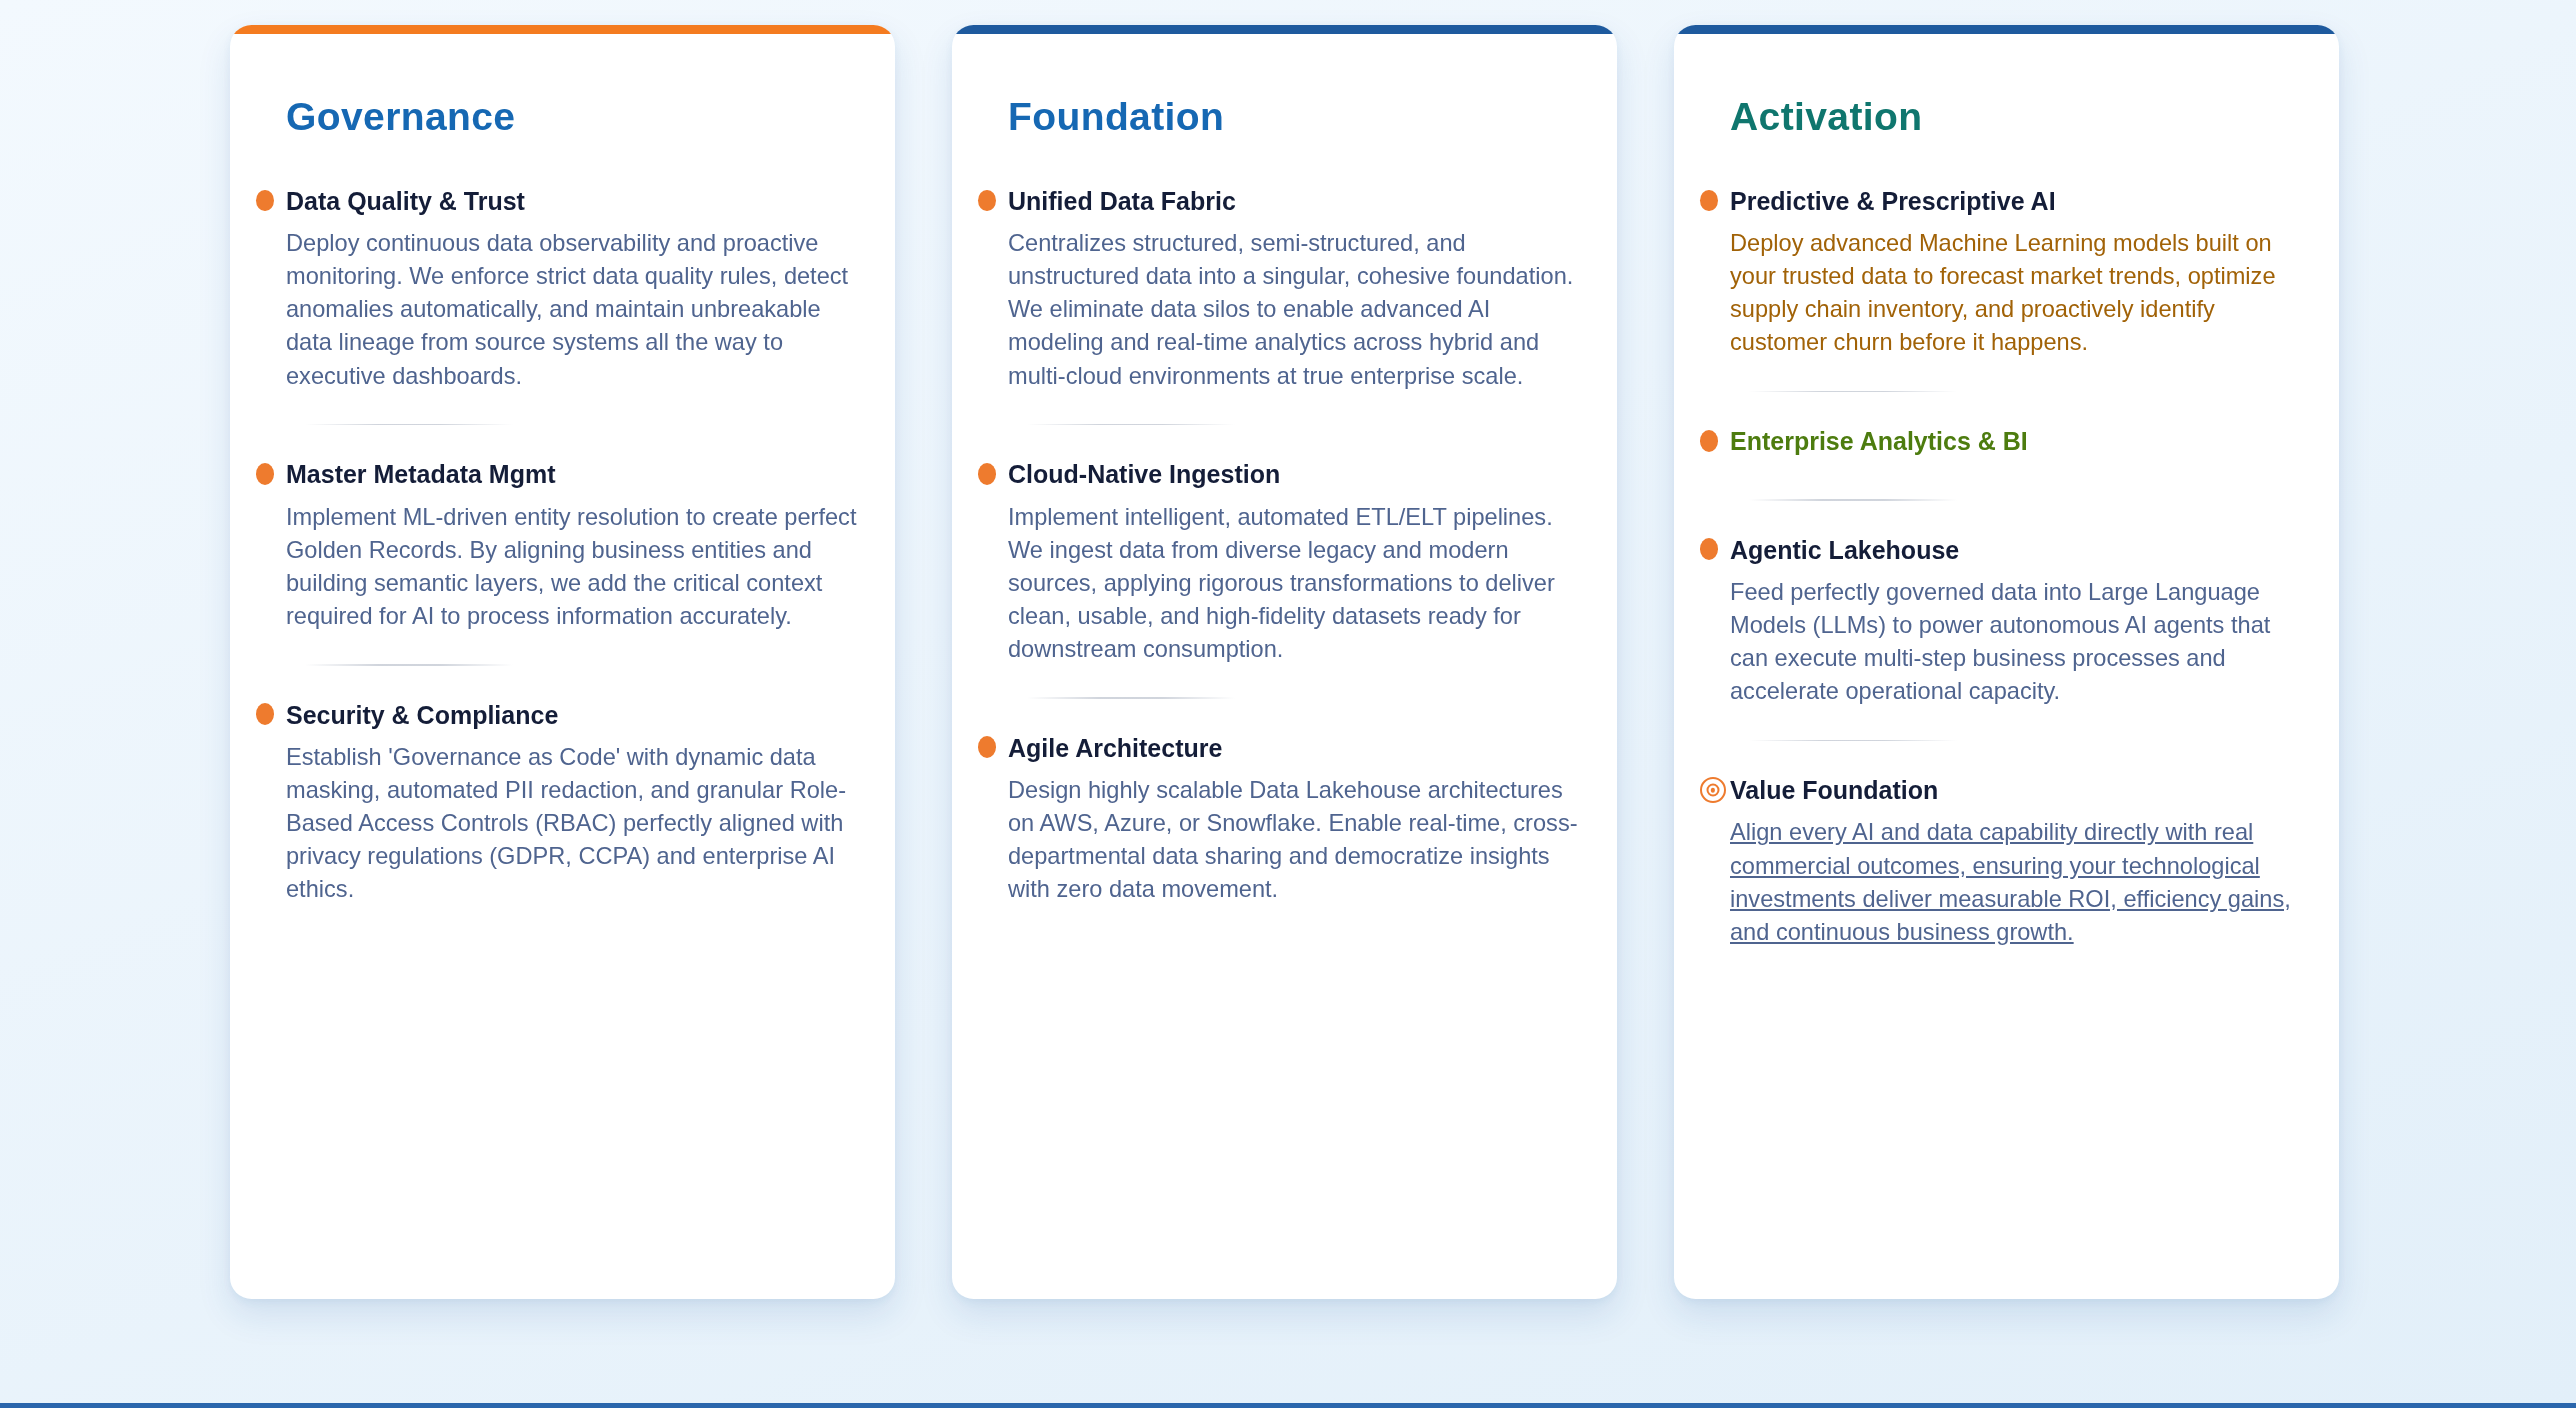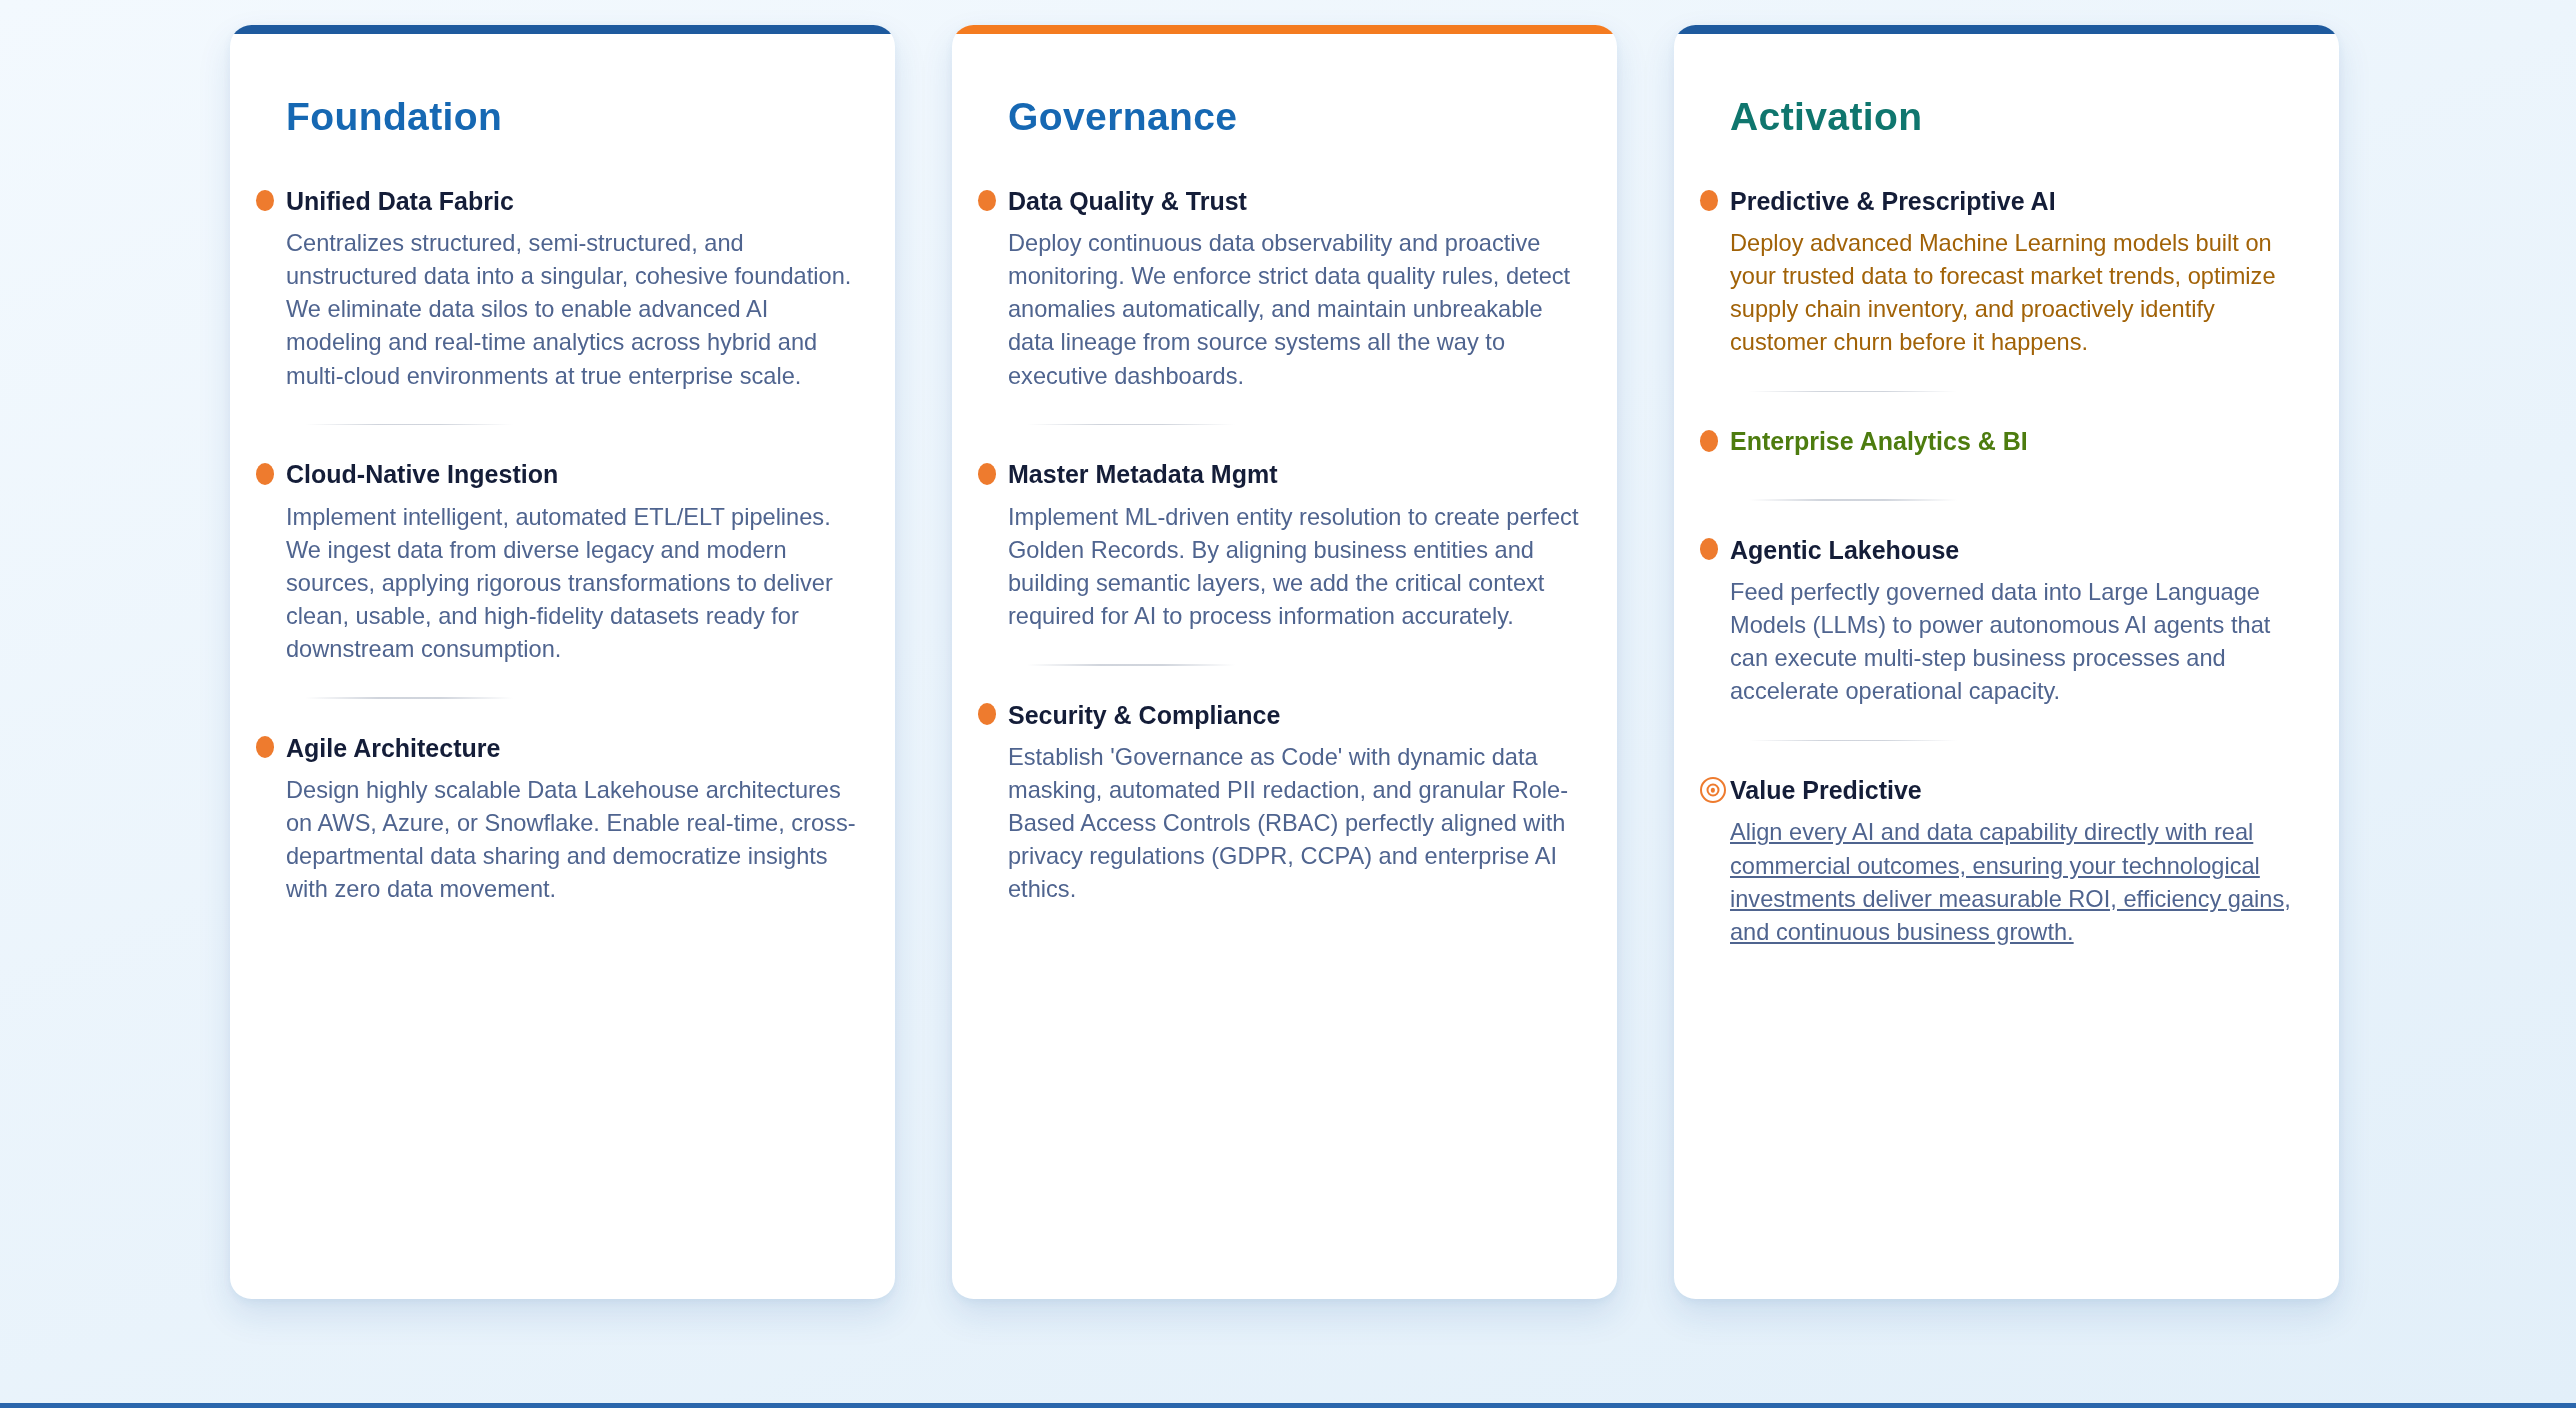--- a/index.html
+++ b/index.html
@@ -61,20 +61,58 @@
   }
   .bottom-bar{
     position:absolute;left:0;bottom:0;width:100%;height:5.7px;
   }
 </style>
 </head>
 <body style="background: linear-gradient(160deg, rgb(243, 249, 254) 0%, rgb(226, 239, 249) 100%);">
 
 <div class="cards-row">
     <section class="card" style="background: rgb(255, 255, 255);">
+    <div class="accent-bar" style="background: rgb(244, 123, 32);"></div>
+    <h2 class="card-title" style="color: rgb(22, 104, 179);">Governance</h2>
+    <div class="items">
+        <div class="item">
+    <span class="icon-cell">
+      <span class="dot" style="background: rgb(238, 123, 46);"></span>
+
+    </span>
+    <span class="text-cell">
+      <h3 class="item-title" style="color: rgb(20, 29, 56);">Data Quality &amp; Trust</h3>
+      <p class="item-body" style="color: rgb(79, 100, 143);">Deploy continuous data observability and proactive monitoring. We enforce strict data quality rules, detect anomalies automatically, and maintain unbreakable data lineage from source systems all the way to executive dashboards.</p>
+    </span>
+  </div>
+        <div class="divider"></div>
+        <div class="item">
+    <span class="icon-cell">
+      <span class="dot" style="background: rgb(238, 123, 46);"></span>
+
+    </span>
+    <span class="text-cell">
+      <h3 class="item-title" style="color: rgb(20, 29, 56);">Master Metadata Mgmt</h3>
+      <p class="item-body" style="color: rgb(79, 100, 143);">Implement ML-driven entity resolution to create perfect Golden Records. By aligning business entities and building semantic layers, we add the critical context required for AI to process information accurately.</p>
+    </span>
+  </div>
+        <div class="divider"></div>
+        <div class="item">
+    <span class="icon-cell">
+      <span class="dot" style="background: rgb(238, 123, 46);"></span>
+
+    </span>
+    <span class="text-cell">
+      <h3 class="item-title" style="color: rgb(20, 29, 56);">Security &amp; Compliance</h3>
+      <p class="item-body" style="color: rgb(79, 100, 143);">Establish 'Governance as Code' with dynamic data masking, automated PII redaction, and granular Role-Based Access Controls (RBAC) perfectly aligned with privacy regulations (GDPR, CCPA) and enterprise AI ethics.</p>
+    </span>
+  </div>
+      </div>
+  </section>
+    <section class="card" style="background: rgb(255, 255, 255);">
     <div class="accent-bar" style="background: rgb(30, 90, 158);"></div>
     <h2 class="card-title" style="color: rgb(22, 104, 179);">Foundation</h2>
     <div class="items">
         <div class="item">
     <span class="icon-cell">
       <span class="dot" style="background: rgb(238, 123, 46);"></span>
 
     </span>
     <span class="text-cell">
       <h3 class="item-title" style="color: rgb(20, 29, 56);">Unified Data Fabric</h3>
@@ -94,58 +132,20 @@
   </div>
         <div class="divider"></div>
         <div class="item">
     <span class="icon-cell">
       <span class="dot" style="background: rgb(238, 123, 46);"></span>
 
     </span>
     <span class="text-cell">
       <h3 class="item-title" style="color: rgb(20, 29, 56);">Agile Architecture</h3>
       <p class="item-body" style="color: rgb(79, 100, 143);">Design highly scalable Data Lakehouse architectures on AWS, Azure, or Snowflake. Enable real-time, cross-departmental data sharing and democratize insights with zero data movement.</p>
-    </span>
-  </div>
-      </div>
-  </section>
-    <section class="card" style="background: rgb(255, 255, 255);">
-    <div class="accent-bar" style="background: rgb(244, 123, 32);"></div>
-    <h2 class="card-title" style="color: rgb(22, 104, 179);">Governance</h2>
-    <div class="items">
-        <div class="item">
-    <span class="icon-cell">
-      <span class="dot" style="background: rgb(238, 123, 46);"></span>
-
-    </span>
-    <span class="text-cell">
-      <h3 class="item-title" style="color: rgb(20, 29, 56);">Data Quality &amp; Trust</h3>
-      <p class="item-body" style="color: rgb(79, 100, 143);">Deploy continuous data observability and proactive monitoring. We enforce strict data quality rules, detect anomalies automatically, and maintain unbreakable data lineage from source systems all the way to executive dashboards.</p>
-    </span>
-  </div>
-        <div class="divider"></div>
-        <div class="item">
-    <span class="icon-cell">
-      <span class="dot" style="background: rgb(238, 123, 46);"></span>
-
-    </span>
-    <span class="text-cell">
-      <h3 class="item-title" style="color: rgb(20, 29, 56);">Master Metadata Mgmt</h3>
-      <p class="item-body" style="color: rgb(79, 100, 143);">Implement ML-driven entity resolution to create perfect Golden Records. By aligning business entities and building semantic layers, we add the critical context required for AI to process information accurately.</p>
-    </span>
-  </div>
-        <div class="divider"></div>
-        <div class="item">
-    <span class="icon-cell">
-      <span class="dot" style="background: rgb(238, 123, 46);"></span>
-
-    </span>
-    <span class="text-cell">
-      <h3 class="item-title" style="color: rgb(20, 29, 56);">Security &amp; Compliance</h3>
-      <p class="item-body" style="color: rgb(79, 100, 143);">Establish 'Governance as Code' with dynamic data masking, automated PII redaction, and granular Role-Based Access Controls (RBAC) perfectly aligned with privacy regulations (GDPR, CCPA) and enterprise AI ethics.</p>
     </span>
   </div>
       </div>
   </section>
     <section class="card" style="background: rgb(255, 255, 255);">
     <div class="accent-bar" style="background: rgb(30, 90, 158);"></div>
     <h2 class="card-title" style="color: #0f766e;">Activation</h2>
     <div class="items">
         <div class="item">
     <span class="icon-cell">
@@ -178,21 +178,21 @@
       <p class="item-body" style="color: rgb(79, 100, 143);">Feed perfectly governed data into Large Language Models (LLMs) to power autonomous AI agents that can execute multi-step business processes and accelerate operational capacity.</p>
     </span>
   </div>
         <div class="divider"></div>
         <div class="item">
     <span class="icon-cell">
 
       <span class="target" style="border-color: rgb(238, 123, 46); color: rgb(238, 123, 46);"></span>
     </span>
     <span class="text-cell">
-      <h3 class="item-title" style="color: rgb(20, 29, 56);">Value Predictive</h3>
+      <h3 class="item-title" style="color: rgb(20, 29, 56);">Value Foundation</h3>
       <p class="item-body" style="color: rgb(79, 100, 143); text-decoration: underline;">Align every AI and data capability directly with real commercial outcomes, ensuring your technological investments deliver measurable ROI, efficiency gains, and continuous business growth.</p>
     </span>
   </div>
       </div>
   </section>
   </div>
 <div class="bottom-bar" style="background: rgb(42, 102, 172);"></div>
 
 
 </body></html>

